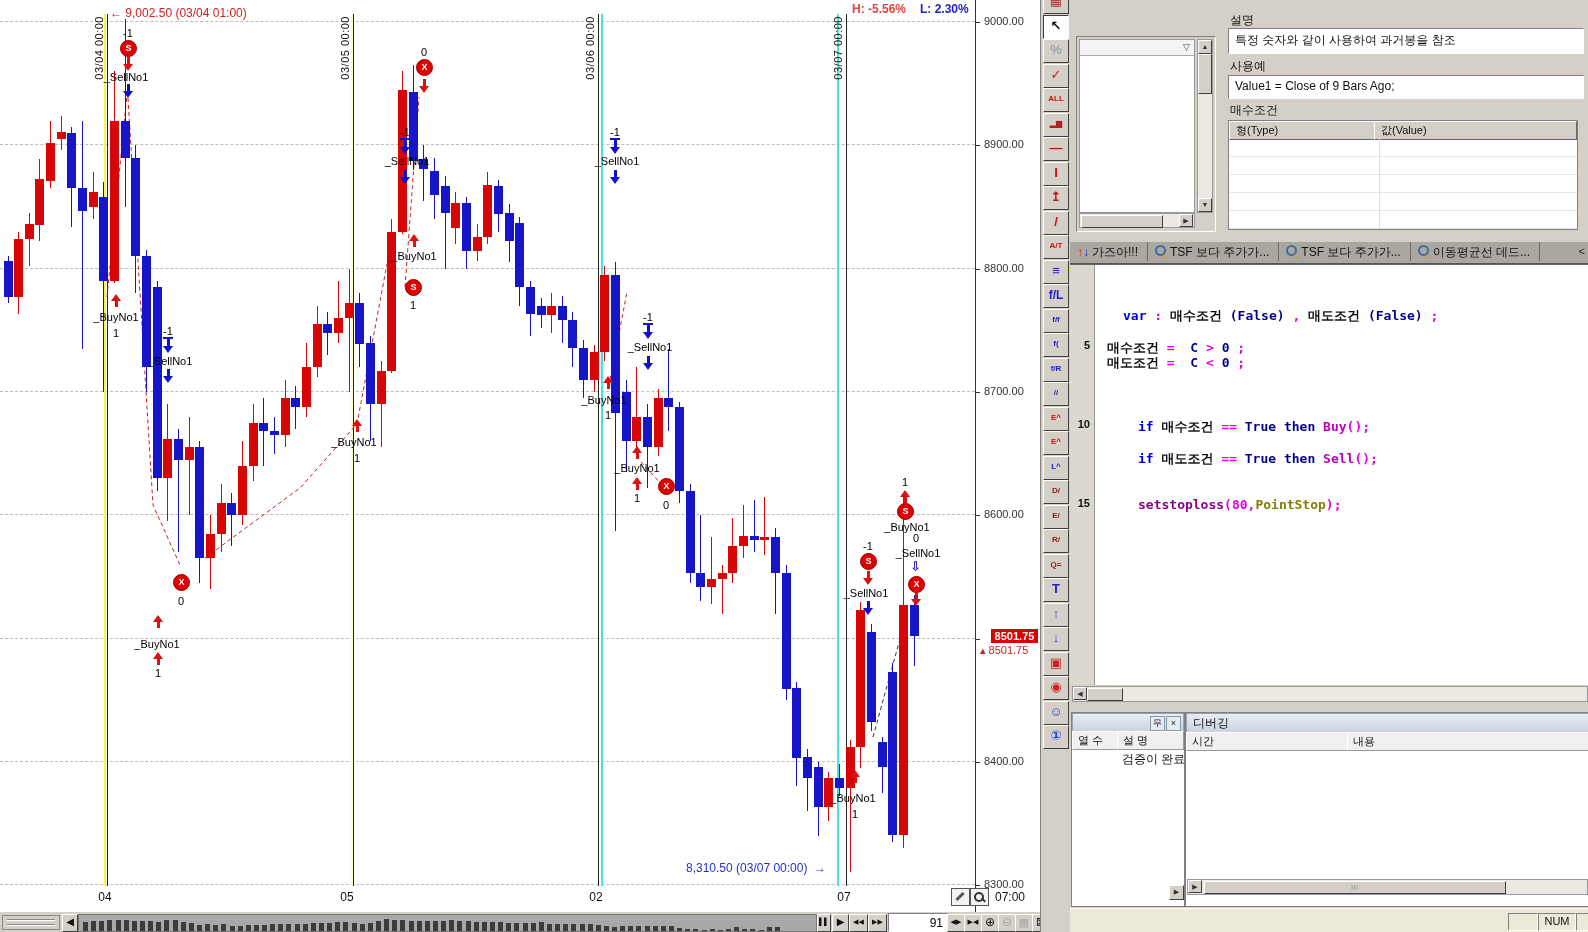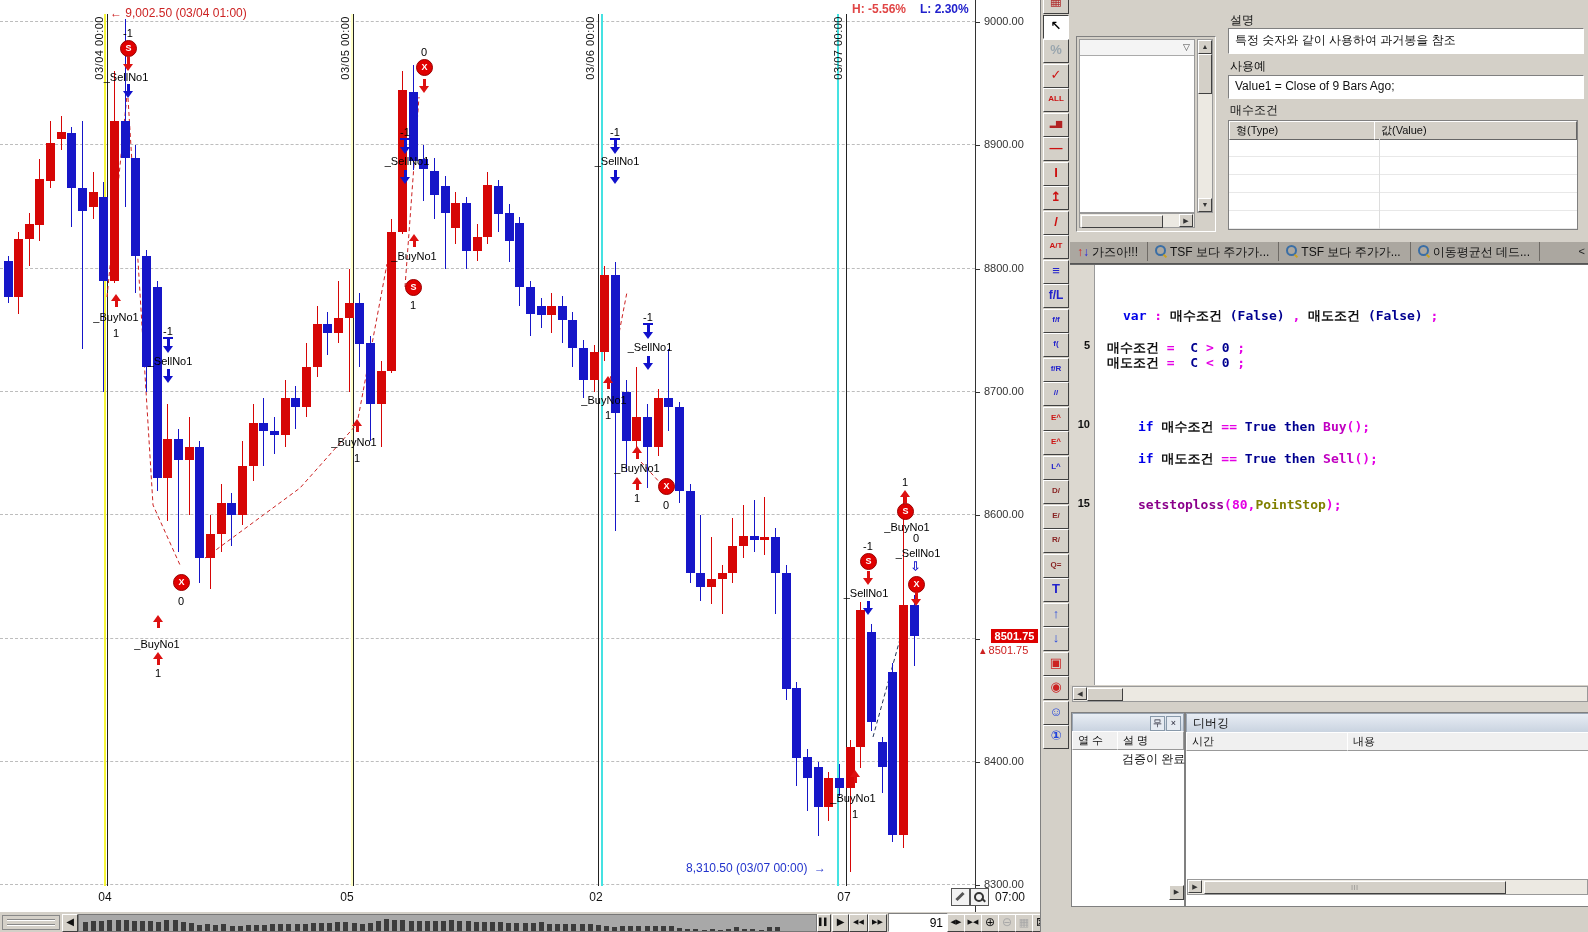--- a/index.html
+++ b/index.html
@@ -757,14 +757,19 @@
       <div class="hdrbar" style="position:absolute;left:0;top:0;right:0;height:17px;padding:1px 0 0 6px;">디버깅</div>
       <div class="dth" style="left:0;top:19px;width:160px;">시간</div>
       <div class="dth" style="left:161px;top:19px;right:0;">내용</div>
       <div class="hscrollbar" style="left:1px;right:1px;top:166px;height:14px;">
         <div class="sbtn" style="left:0;top:0;height:11px;"><span>◀</span></div>
         <div class="hthumb" style="left:16px;width:300px;"><span>|||</span></div>
         <div class="sbtn" style="right:0;top:0;height:11px;"><span>▶</span></div>
       </div>
     </div>
 
+    <div class="abs" id="statusbar">
+      <div class="scell" style="left:438px;width:28px;"></div>
+      <div class="scell" style="left:468px;width:36px;">NUM</div>
+      <div class="scell" style="left:506px;width:14px;"></div>
+    </div>
   </div>
 </div>
 
 </body></html>

